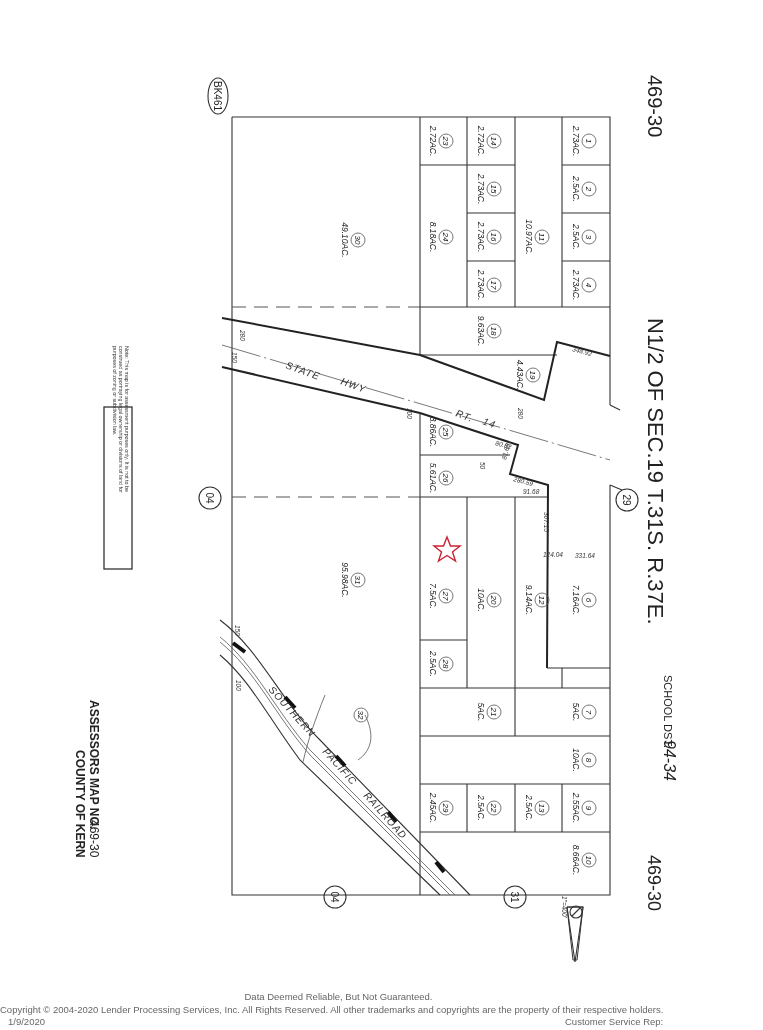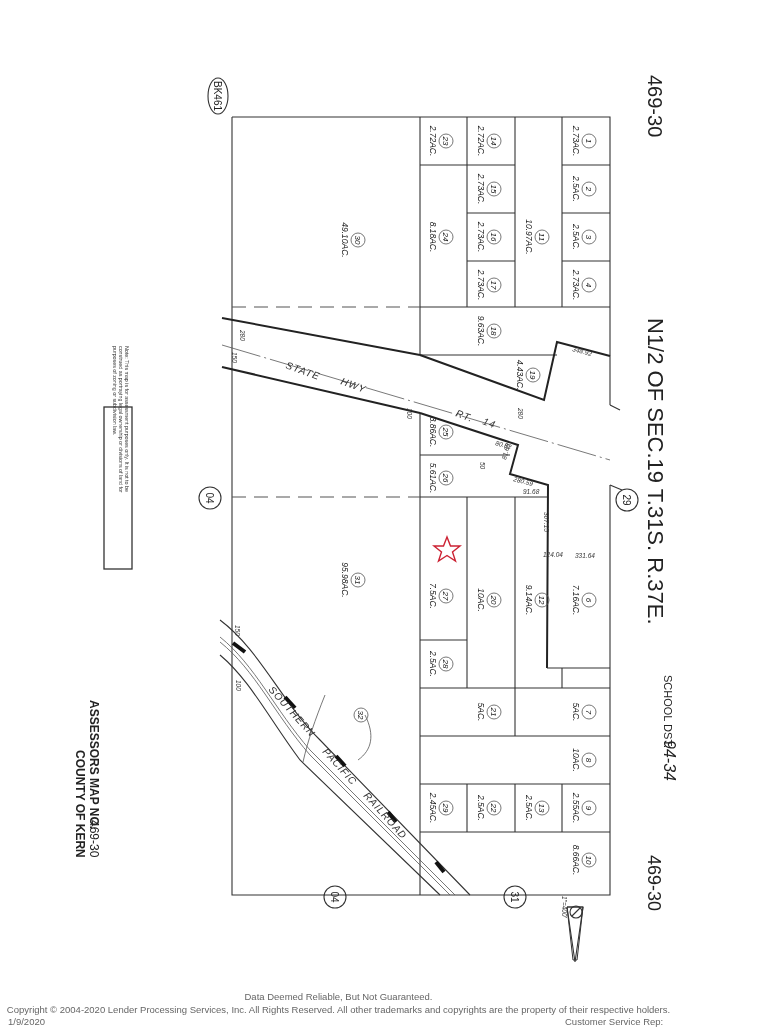--- a/index.html
+++ b/index.html
@@ -9,21 +9,21 @@
   .thick { stroke: #222; stroke-width: 2; fill: none; }
   .dash { stroke: #555; stroke-width: 1.2; stroke-dasharray: 14 8; fill: none; }
   .thin { stroke: #555; stroke-width: 0.8; fill: none; }
   .parcel-num { font-family: "Liberation Sans", sans-serif; font-size: 8px; font-style: italic; fill: #222; }
   .acre { font-family: "Liberation Sans", sans-serif; font-size: 8.5px; font-style: italic; fill: #222; }
   .big { font-family: "Liberation Sans", sans-serif; fill: #222; }
   .road-label { font-family: "Liberation Sans", sans-serif; font-size: 10px; font-style: italic; fill: #333; letter-spacing: 1px; }
   .dim { font-family: "Liberation Sans", sans-serif; font-size: 6.5px; font-style: italic; fill: #333; }
   .footer { position: absolute; left: 0; width: 677px; font-size: 9.5px; color: #666; }
   .footer-line1 { top: 991px; text-align: center; }
-  .footer-line2 { top: 1004px; text-align: center; }
+  .footer-line2 { top: 1004px; }
   .footer-line3 { top: 1016px; }
   .footer-date { position: absolute; left: 8px; }
   .footer-rep-label { position: absolute; left: 565px; text-align: right; }
   .footer-rep-name { position: absolute; left: 712px; margin-top: 43px; }
 </style>
 </head>
 <body>
 
 <svg id="map" viewBox="0 0 763 980" xmlns="http://www.w3.org/2000/svg">
 

